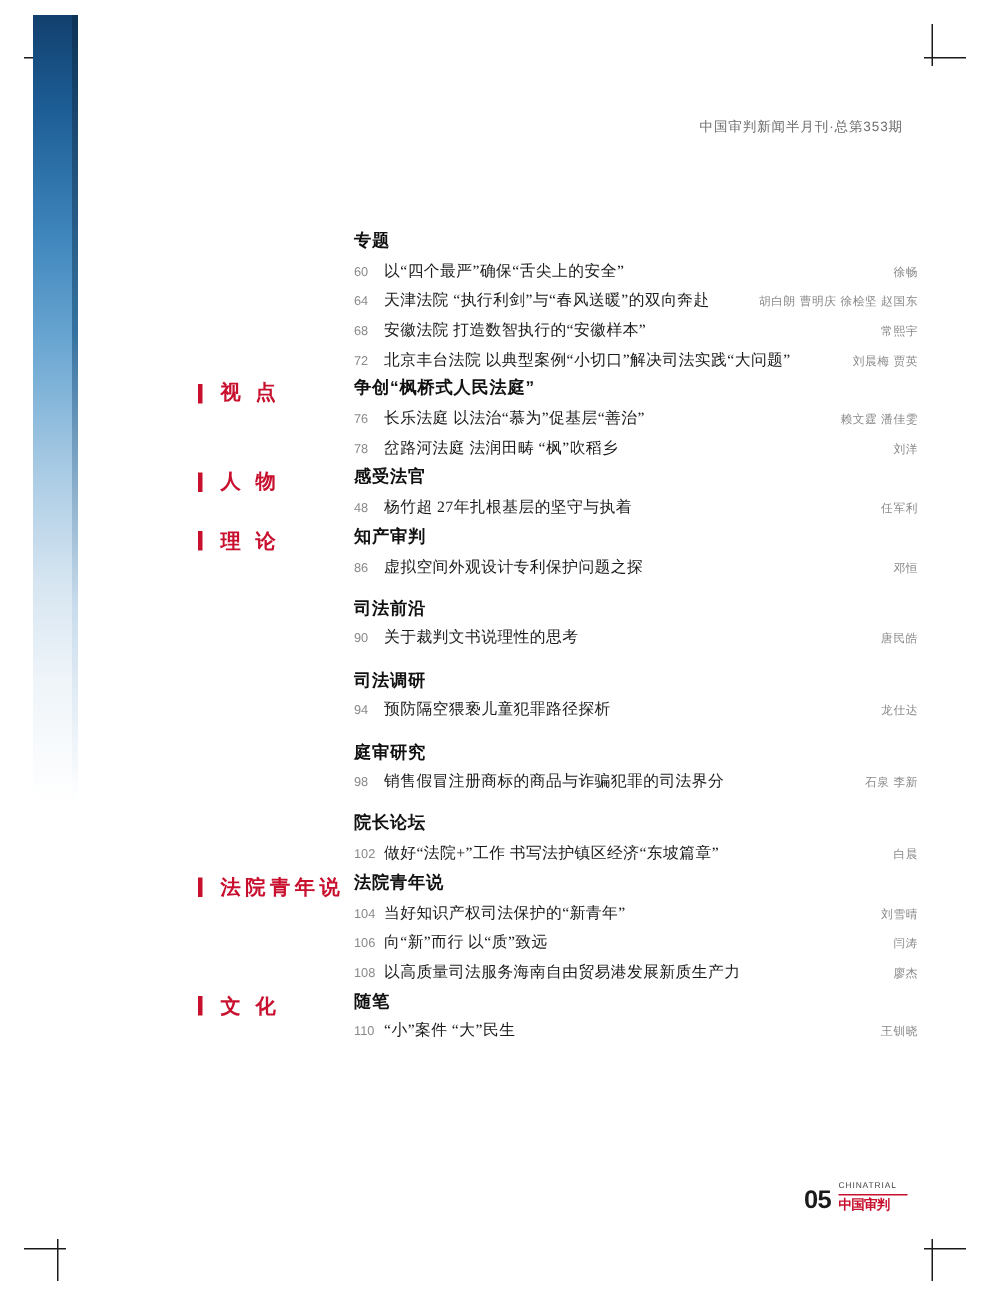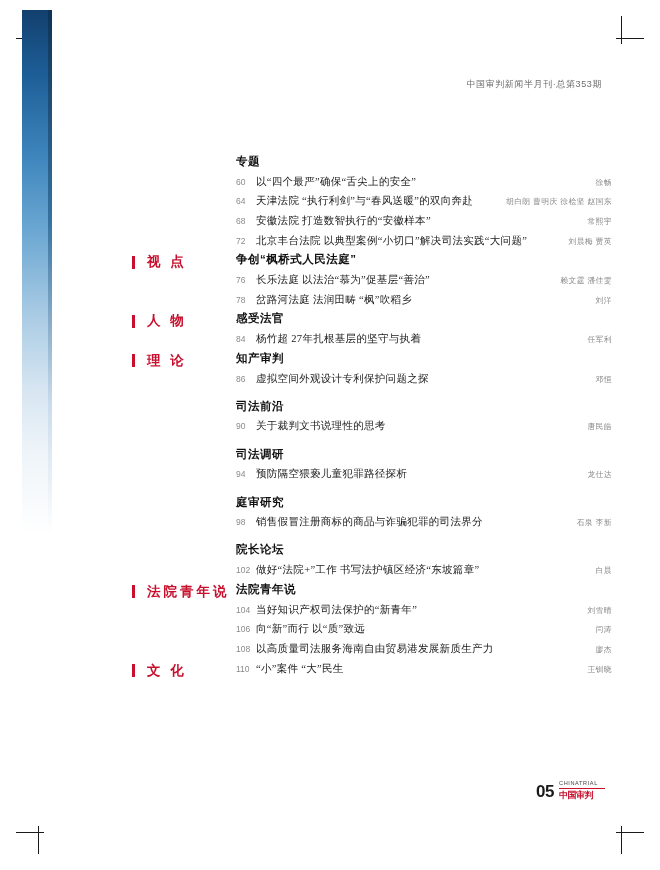--- a/index.html
+++ b/index.html
@@ -152,21 +152,21 @@
     text-align: right;
     padding-left: 8px;
     letter-spacing: 0.4px;
     white-space: nowrap;
   }
 
   
   .footer {
     position: absolute;
     right: 55px;
-    bottom: 70px;
+    bottom: 62px;
     display: flex;
     align-items: flex-end;
     gap: 5px;
   }
   .footer .pnum {
     font-size: 17px;
     font-weight: bold;
     color: #1a1a1a;
     letter-spacing: -0.5px;
     line-height: 1;
@@ -272,21 +272,21 @@
         </div>
       </div>
       <div class="section">
         <div class="col-head">
           <span class="tick"></span>
           <span class="ch-label">人 物</span>
         </div>
         <div class="group">
           <div class="group-title">感受法官</div>
           <div class="entry">
-            <span class="pg">84</span>
+            <span class="pg">48</span>
             <span class="ttl">杨竹超  27年扎根基层的坚守与执着</span>
             <span class="auth">任军利</span>
           </div>
         </div>
       </div>
       <div class="section">
         <div class="col-head">
           <span class="tick"></span>
           <span class="ch-label">理 论</span>
         </div>
@@ -354,20 +354,21 @@
             <span class="auth">廖杰</span>
           </div>
         </div>
       </div>
       <div class="section">
         <div class="col-head">
           <span class="tick"></span>
           <span class="ch-label">文 化</span>
         </div>
         <div class="group">
+          <div class="group-title">随笔</div>
           <div class="entry">
             <span class="pg">110</span>
             <span class="ttl">“小”案件  “大”民生</span>
             <span class="auth">王钏晓</span>
           </div>
         </div>
       </div>
     </div>
 
   <div class="footer">

